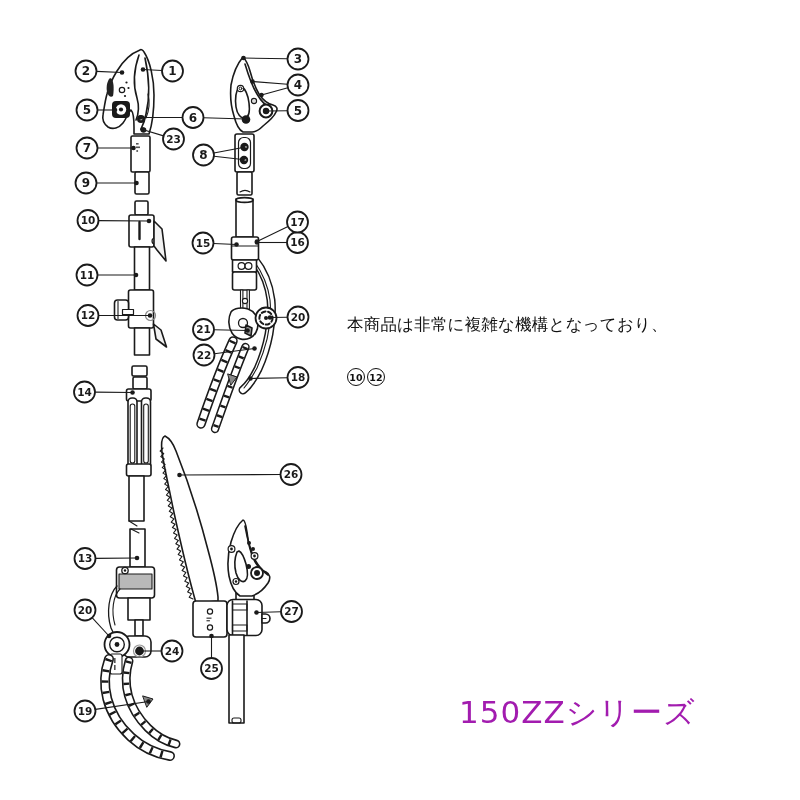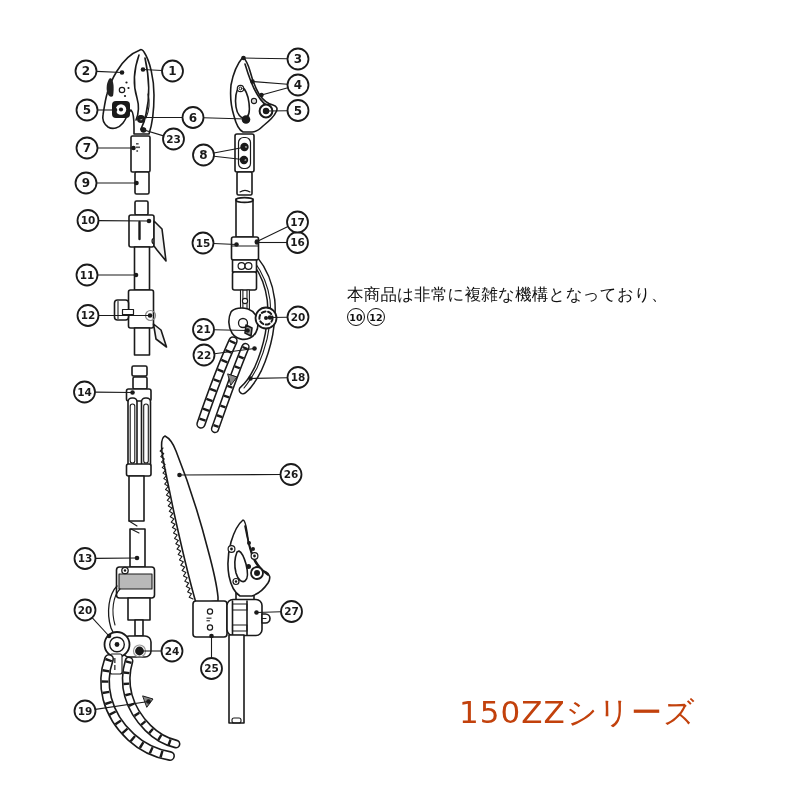--- a/index.html
+++ b/index.html
@@ -1,25 +1,25 @@
 <!DOCTYPE html>
 <html><head>
 <meta charset="utf-8">
 <style>
   html,body{margin:0;padding:0;background:#fff;}
   #page{position:relative;width:800px;height:800px;background:#ffffff;overflow:hidden;
         font-family:"DejaVu Sans","Liberation Sans",sans-serif;color:#111;}
   #diagram{position:absolute;left:0;top:0;}
   .note{position:absolute;left:347px;top:281px;width:400px;font-size:16.5px;line-height:27px;
         color:#111;font-weight:500;letter-spacing:0.2px;}
-  .note-line{white-space:nowrap;display:flex;align-items:center;}
+  .note-line{white-space:nowrap;display:flex;align-items:center;margin-top:30px;}
   .nbadge{display:inline-flex;align-items:center;justify-content:center;width:16px;height:16px;
           border:1.6px solid #111;border-radius:50%;font-size:9.5px;font-weight:bold;
           margin-right:1px;flex:0 0 auto;}
-  .series{position:absolute;left:459px;top:692px;font-size:31px;color:#c2410c;
+  .series{position:absolute;left:459px;top:692px;font-size:31px;color:#a21caf;
           letter-spacing:1px;white-space:nowrap;}
 </style>
 </head>
 <body>
 
 <div id="page">
 
   <svg id="diagram" viewBox="0 0 800 800" width="800" height="800">
     <g id="art" stroke="#1a1a1a" stroke-width="1.6" fill="none" stroke-linejoin="round" stroke-linecap="round">
 

